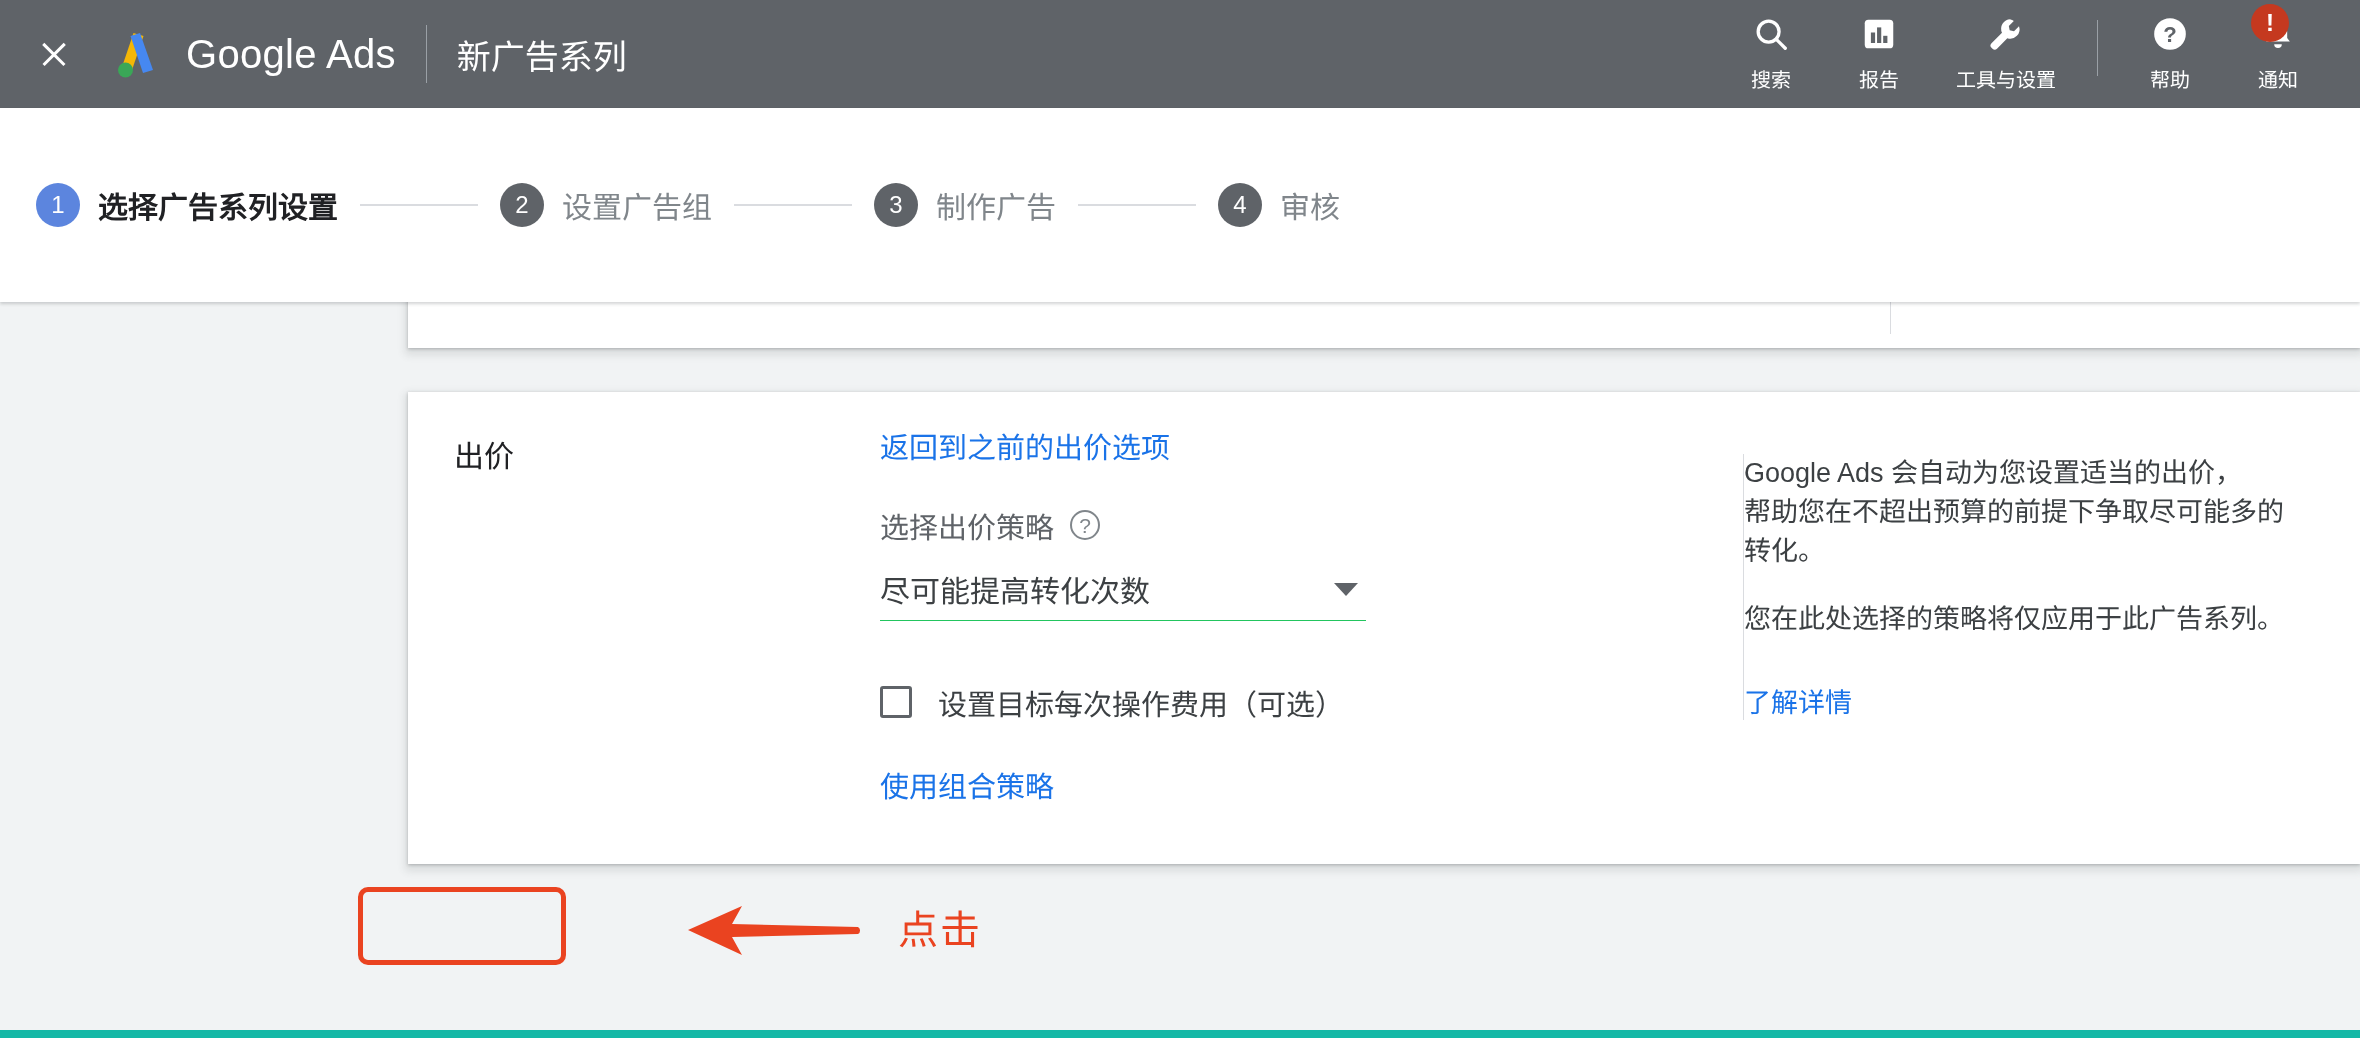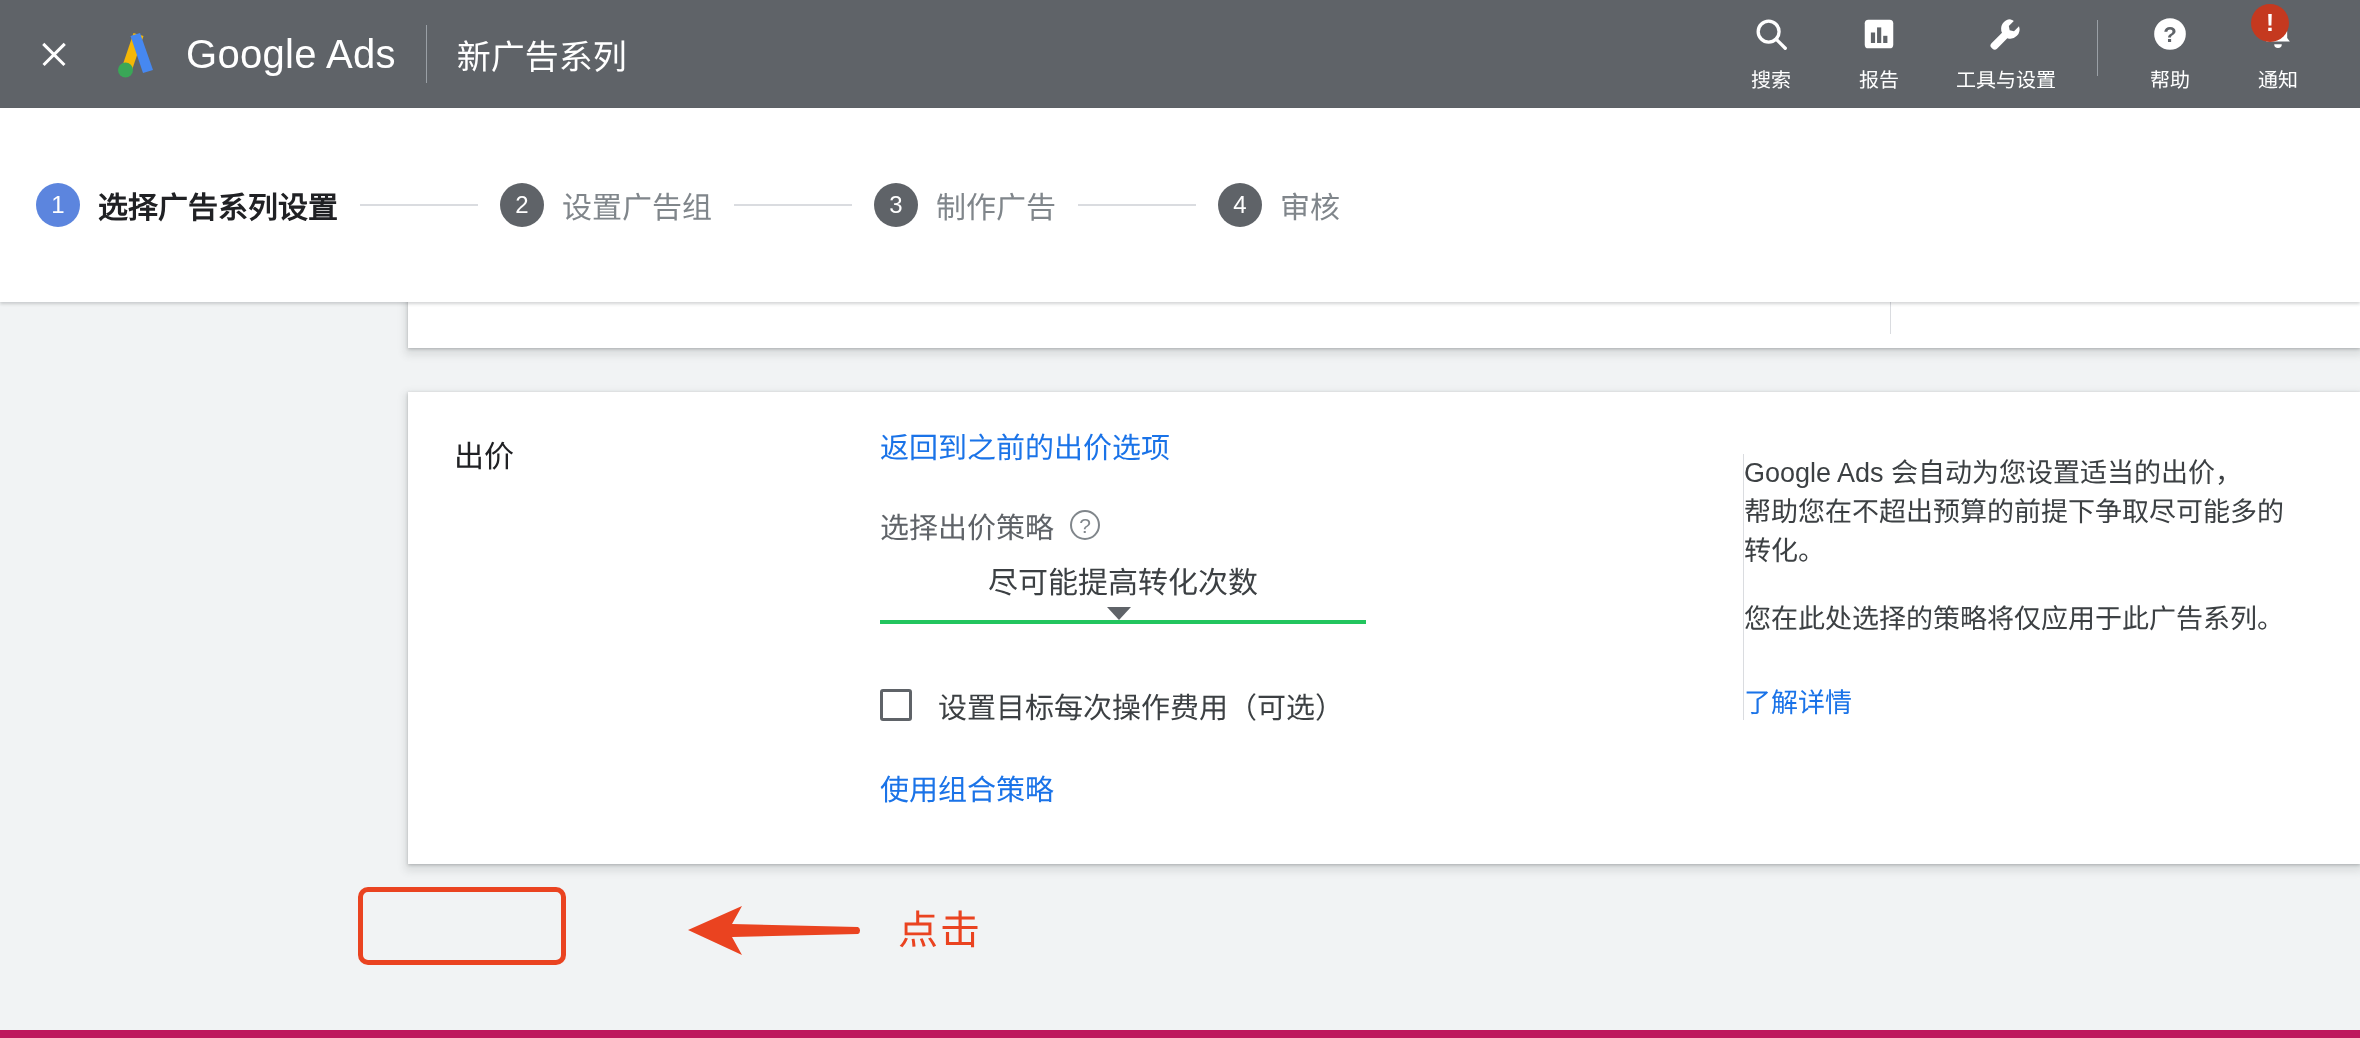--- a/index.html
+++ b/index.html
@@ -12,21 +12,21 @@
     height: 1038px;
     overflow: hidden;
     background: #f1f3f4;
     font-family: "Liberation Sans", "DejaVu Sans", sans-serif;
     -webkit-font-smoothing: antialiased;
   }
   .page {
     position: relative;
     width: 2360px;
     height: 1038px;
-    background: #be185d;
+    background: #14b8a6;
   }
 
   
   .topbar {
     position: absolute;
     left: 0; top: 0;
     width: 2360px;
     height: 108px;
     background: #5f6368;
     display: flex;
@@ -274,26 +274,25 @@
     justify-content: center;
     cursor: pointer;
     box-sizing: border-box;
     line-height: 1;
   }
 
   .select-field {
     margin-top: 12px;
     width: 486px;
     height: 62px;
-    border-bottom: 4px solid #22c55e;
+    border-bottom: 1px solid #22c55e;
     display: flex;
     align-items: center;
     justify-content: space-between;
     cursor: pointer;
-    flex-direction: column;
   }
   .select-value {
     font-size: 30px;
     color: #3c4043;
   }
   .caret-down {
     width: 0; height: 0;
     border-left: 12px solid transparent;
     border-right: 12px solid transparent;
     border-top: 13px solid #5f6368;

